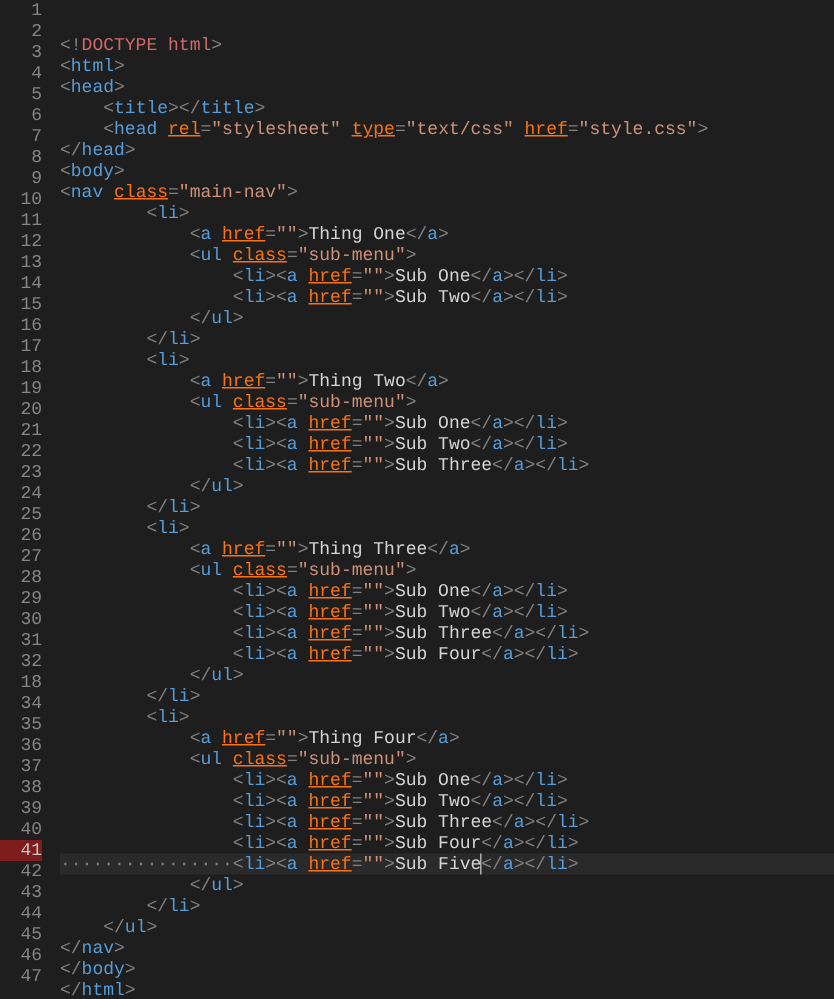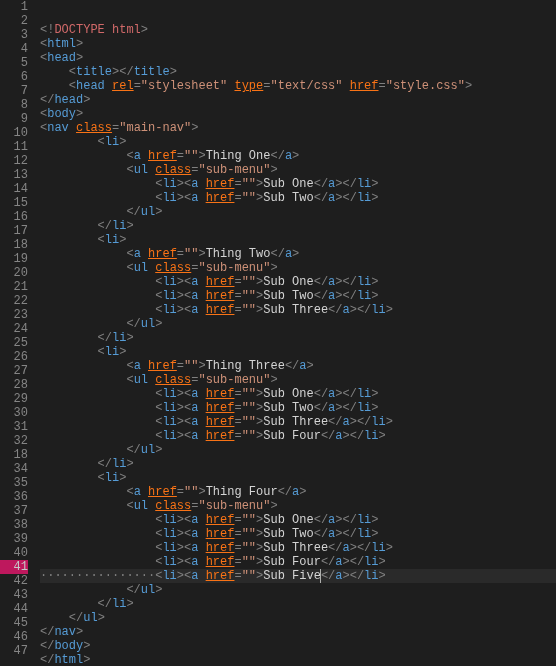--- a/index.html
+++ b/index.html
@@ -38,21 +38,21 @@
 }
 .line {
   height: 14px;
   white-space: pre;
   position: relative;
 }
 .line.hl {
   background: #2a2a2a;
 }
 .hl-gutter {
-  background: #be185d;
+  background: #7f1d1d;
   color: #c6c6c6;
 }
 .t { color: #569cd6; } 
 .b { color: #808080; } 
 .a { color: #f97316; text-decoration: underline; } 
 .s { color: #ce9178; } 
 .dd { color: #d16969; } 
 .x { color: #d4d4d4; font-family: Liberation Mono, monospace; } 
 .cursor {
   border-left: 1px solid #aeafad;

